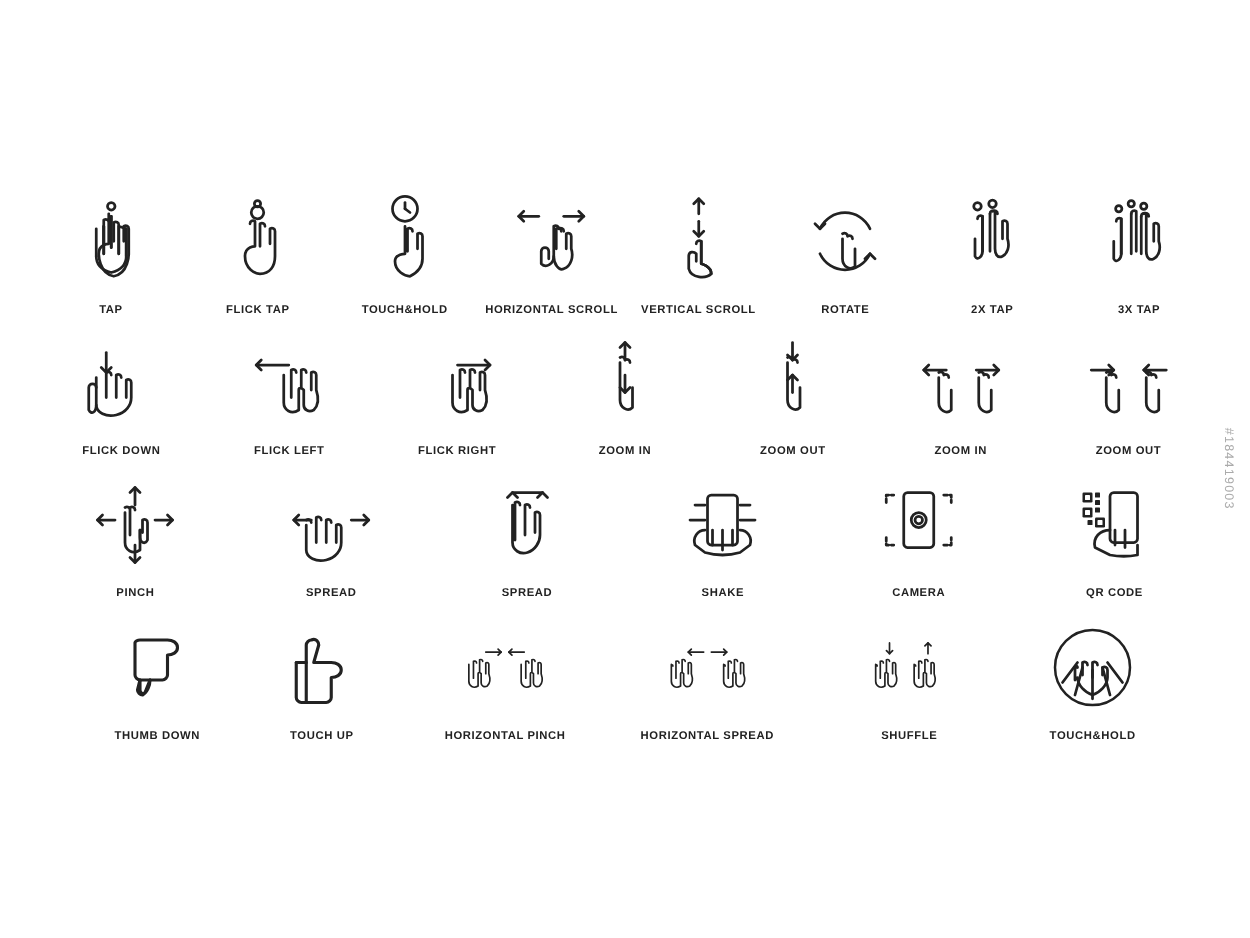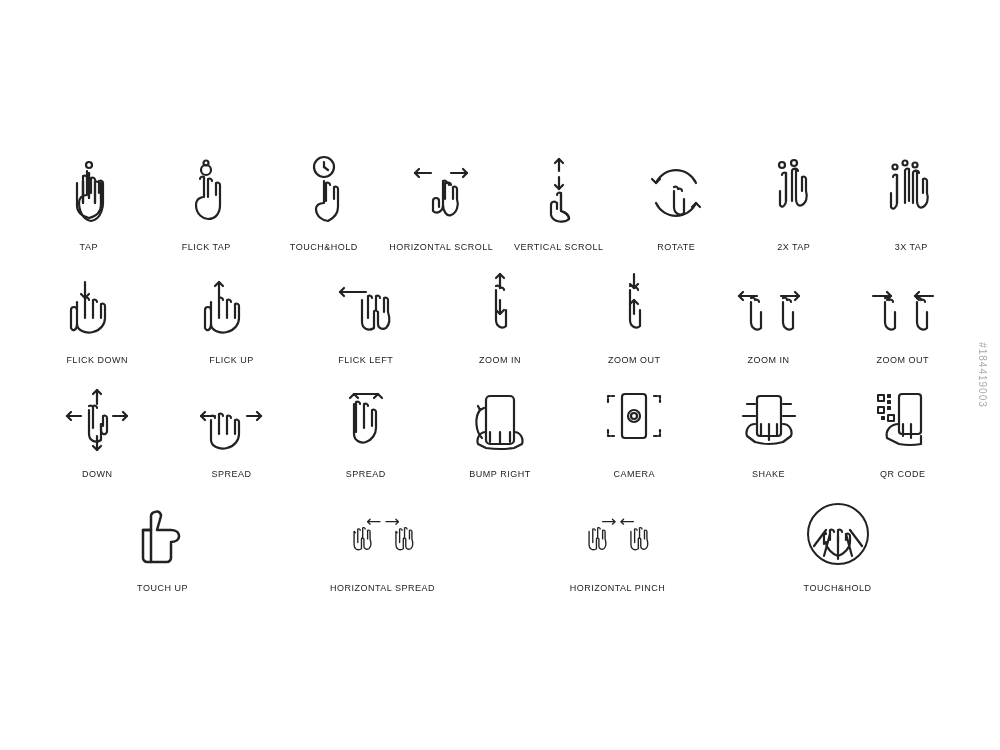--- a/index.html
+++ b/index.html
@@ -35,21 +35,21 @@
       display: flex;
       align-items: center;
       justify-content: center;
     }
     .icon-box svg {
       width: 80px;
       height: 80px;
     }
     .label {
       font-size: 9px;
-      font-weight: normal;
+      font-weight: bold;
       text-align: right;
       color: #222;
       margin-top: 4px;
       letter-spacing: 0.5px;
       line-height: 1.3;
     }
     .watermark {
       position: fixed;
       right: 20px;
       top: 50%;
@@ -202,46 +202,46 @@
           <line x1="28" y1="16" x2="28" y2="32"></line>
           <polyline points="24,28 28,32 32,28"></polyline>
 
           <path d="M20 36 L20 58 C20 64 28 68 36 66 C44 64 48 58 48 52 L48 40 C48 38 46 37 44 38 L44 52 M40 36 C40 34 38 33 36 34 L36 52 M32 34 C32 32 30 31 28 32 L28 52"></path>
           <path d="M20 58 C20 64 16 66 14 62 L14 44 C14 40 20 40 20 44"></path>
         </svg>
       </div>
       <div class="label">FLICK DOWN</div>
     </div>
 
-    <div class="icon-item">
-      <div class="icon-box">
-        <svg viewBox="0 0 80 80" fill="none" stroke="#222" stroke-width="2.2" stroke-linecap="round" stroke-linejoin="round">
-          <line x1="28" y1="16" x2="28" y2="32"></line>
-          <polyline points="24,20 28,16 32,20"></polyline>
-
-          <path d="M20 36 L20 58 C20 64 28 68 36 66 C44 64 48 58 48 52 L48 40 C48 38 46 37 44 38 L44 52 M40 36 C40 34 38 33 36 34 L36 52 M32 34 C32 32 30 31 28 32 L28 52"></path>
-          <path d="M20 58 C20 64 16 66 14 62 L14 44 C14 40 20 40 20 44"></path>
-        </svg>
-      </div>
-      <div class="label">FLICK UP</div>
-    </div>
 
     <div class="icon-item">
       <div class="icon-box">
         <svg viewBox="0 0 80 80" fill="none" stroke="#222" stroke-width="2.2" stroke-linecap="round" stroke-linejoin="round">
 
           <line x1="14" y1="26" x2="40" y2="26"></line>
           <polyline points="18,22 14,26 18,30"></polyline>
 
           <path d="M36 34 L36 56 C36 62 42 66 48 62 L48 46 C48 44 50 44 52 46 L52 58 C52 62 56 64 60 62 C64 58 64 52 62 46 L62 34 C62 32 60 31 58 32 L58 46 M54 32 C54 30 52 29 50 30 L50 44 M46 32 C46 30 44 29 42 30 L42 52"></path>
         </svg>
       </div>
       <div class="label">FLICK LEFT</div>
     </div>
 
+    <div class="icon-item">
+      <div class="icon-box">
+        <svg viewBox="0 0 80 80" fill="none" stroke="#222" stroke-width="2.2" stroke-linecap="round" stroke-linejoin="round">
+
+          <line x1="40" y1="26" x2="66" y2="26"></line>
+          <polyline points="62,22 66,26 62,30"></polyline>
+
+          <path d="M36 34 L36 56 C36 62 42 66 48 62 L48 46 C48 44 50 44 52 46 L52 58 C52 62 56 64 60 62 C64 58 64 52 62 46 L62 34 C62 32 60 31 58 32 L58 46 M54 32 C54 30 52 29 50 30 L50 44 M46 32 C46 30 44 29 42 30 L42 52"></path>
+        </svg>
+      </div>
+      <div class="label">FLICK RIGHT</div>
+    </div>
 
     <div class="icon-item">
       <div class="icon-box">
         <svg viewBox="0 0 80 80" fill="none" stroke="#222" stroke-width="2.2" stroke-linecap="round" stroke-linejoin="round">
 
           <line x1="40" y1="8" x2="40" y2="22"></line>
           <polyline points="36,12 40,8 44,12"></polyline>
           <line x1="40" y1="34" x2="40" y2="48"></line>
           <polyline points="36,44 40,48 44,44"></polyline>
 
@@ -319,21 +319,21 @@
           <polyline points="66,32 70,36 66,40"></polyline>
           <line x1="40" y1="10" x2="40" y2="24"></line>
           <polyline points="36,14 40,10 44,14"></polyline>
           <line x1="40" y1="56" x2="40" y2="70"></line>
           <polyline points="36,66 40,70 44,66"></polyline>
 
           <path d="M32 30 L32 54 C32 60 38 64 44 60 L44 44 M36 28 C36 26 34 25 32 26 M40 28 C40 26 38 25 36 26 L36 48"></path>
           <path d="M44 44 L44 50 C44 54 48 56 50 52 L50 38 C50 36 48 35 46 36 L46 46"></path>
         </svg>
       </div>
-      <div class="label">DOWN</div>
+      <div class="label">PINCH</div>
     </div>
 
     <div class="icon-item">
       <div class="icon-box">
         <svg viewBox="0 0 80 80" fill="none" stroke="#222" stroke-width="2.2" stroke-linecap="round" stroke-linejoin="round">
 
           <line x1="10" y1="36" x2="24" y2="36"></line>
           <polyline points="14,32 10,36 14,40"></polyline>
           <line x1="56" y1="36" x2="70" y2="36"></line>
           <polyline points="66,32 70,36 66,40"></polyline>
@@ -352,70 +352,55 @@
           <polyline points="24,18 28,14 32,18"></polyline>
           <polyline points="48,18 52,14 56,18"></polyline>
 
           <path d="M28 24 L28 54 C28 60 34 64 40 62 C46 60 50 54 50 48 L50 32 C50 30 48 29 46 30 L46 46 M42 26 C42 24 40 23 38 24 L38 48 M34 24 C34 22 32 21 30 22 L30 52"></path>
         </svg>
       </div>
       <div class="label">SPREAD</div>
     </div>
 
 
-    <div class="icon-item">
-      <div class="icon-box">
-        <svg viewBox="0 0 80 80" fill="none" stroke="#222" stroke-width="2.2" stroke-linecap="round" stroke-linejoin="round">
-
-          <rect x="26" y="16" width="28" height="48" rx="4"></rect>
-
-          <path d="M20 30 C14 38 16 52 22 58" stroke="#222" fill="none"></path>
-          <polyline points="18,26 20,30 24,28"></polyline>
-
-          <path d="M26 52 C20 52 16 58 18 64 L26 68 Q40 70 54 68 L62 64 C64 58 60 52 54 52"></path>
-          <path d="M30 52 L30 62 M40 52 L40 64 M50 52 L50 62"></path>
-        </svg>
-      </div>
-      <div class="label">BUMP RIGHT</div>
+
+    <div class="icon-item">
+      <div class="icon-box">
+        <svg viewBox="0 0 80 80" fill="none" stroke="#222" stroke-width="2.2" stroke-linecap="round" stroke-linejoin="round">
+
+          <rect x="28" y="16" width="24" height="40" rx="3"></rect>
+
+          <line x1="18" y1="24" x2="26" y2="24"></line>
+          <line x1="14" y1="36" x2="26" y2="36"></line>
+          <line x1="54" y1="24" x2="62" y2="24"></line>
+          <line x1="54" y1="36" x2="66" y2="36"></line>
+
+          <path d="M26 44 C20 44 16 50 18 56 L26 62 Q40 66 54 62 L62 56 C64 50 60 44 54 44"></path>
+          <path d="M32 44 L32 56 M40 44 L40 60 M48 44 L48 56"></path>
+        </svg>
+      </div>
+      <div class="label">SHAKE</div>
     </div>
 
     <div class="icon-item">
       <div class="icon-box">
         <svg viewBox="0 0 80 80" fill="none" stroke="#222" stroke-width="2.2" stroke-linecap="round" stroke-linejoin="round">
 
           <rect x="28" y="14" width="24" height="44" rx="3"></rect>
 
           <path d="M14 22 L14 16 L20 16" stroke-dasharray="3,2"></path>
           <path d="M60 16 L66 16 L66 22" stroke-dasharray="3,2"></path>
           <path d="M14 50 L14 56 L20 56" stroke-dasharray="3,2"></path>
           <path d="M60 56 L66 56 L66 50" stroke-dasharray="3,2"></path>
 
           <circle cx="40" cy="36" r="6"></circle>
           <circle cx="40" cy="36" r="3" fill="none"></circle>
         </svg>
       </div>
       <div class="label">CAMERA</div>
-    </div>
-
-    <div class="icon-item">
-      <div class="icon-box">
-        <svg viewBox="0 0 80 80" fill="none" stroke="#222" stroke-width="2.2" stroke-linecap="round" stroke-linejoin="round">
-
-          <rect x="28" y="16" width="24" height="40" rx="3"></rect>
-
-          <line x1="18" y1="24" x2="26" y2="24"></line>
-          <line x1="14" y1="36" x2="26" y2="36"></line>
-          <line x1="54" y1="24" x2="62" y2="24"></line>
-          <line x1="54" y1="36" x2="66" y2="36"></line>
-
-          <path d="M26 44 C20 44 16 50 18 56 L26 62 Q40 66 54 62 L62 56 C64 50 60 44 54 44"></path>
-          <path d="M32 44 L32 56 M40 44 L40 60 M48 44 L48 56"></path>
-        </svg>
-      </div>
-      <div class="label">SHAKE</div>
     </div>
 
     <div class="icon-item">
       <div class="icon-box">
         <svg viewBox="0 0 80 80" fill="none" stroke="#222" stroke-width="2.2" stroke-linecap="round" stroke-linejoin="round">
 
           <rect x="36" y="14" width="22" height="40" rx="3"></rect>
 
           <rect x="14" y="14" width="8" height="8" rx="1" fill="#222" stroke="none"></rect>
           <rect x="16" y="16" width="4" height="4" rx="0.5" fill="white" stroke="none"></rect>
@@ -432,67 +417,96 @@
           <path d="M40 44 L40 56 M48 44 L48 58"></path>
         </svg>
       </div>
       <div class="label">QR CODE</div>
     </div>
 
   </div>
 
   <div class="row" style="justify-content: space-around; padding: 0 30px;">
 
+    <div class="icon-item">
+      <div class="icon-box">
+        <svg viewBox="0 0 80 80" fill="none" stroke="#222" stroke-width="2.5" stroke-linecap="round" stroke-linejoin="round">
+
+          <path d="M22 20 L22 46 C22 48 24 50 26 50 L44 50 C46 50 48 48 48 46 L48 30 C52 30 56 28 56 24 C56 20 52 18 48 18 L26 18 C24 18 22 19 22 20 Z"></path>
+          <path d="M34 50 C34 54 32 60 28 62 C26 62 24 60 24 58 L26 50"></path>
+
+          <path d="M26 50 L26 58 C26 60 28 62 30 60 L34 50"></path>
+        </svg>
+      </div>
+      <div class="label">THUMB DOWN</div>
+    </div>
 
     <div class="icon-item">
       <div class="icon-box">
         <svg viewBox="0 0 80 80" fill="none" stroke="#222" stroke-width="2.5" stroke-linecap="round" stroke-linejoin="round">
 
           <path d="M20 36 L20 64 C20 66 22 68 24 68 L44 68 C46 68 48 66 48 64 L48 48 C52 48 56 46 56 42 C56 38 52 36 48 36 L34 36 L38 22 C38 20 36 16 32 18 C30 18 28 20 28 22 L28 36 Z"></path>
           <path d="M20 36 L28 36 L28 68"></path>
         </svg>
       </div>
       <div class="label">TOUCH UP</div>
-    </div>
-
-    <div class="icon-item" style="width:140px;">
-      <div class="icon-box" style="width:130px; height:90px;">
-        <svg viewBox="0 0 130 80" fill="none" stroke="#222" stroke-width="2.2" stroke-linecap="round" stroke-linejoin="round">
-
-          <line x1="40" y1="20" x2="60" y2="20"></line>
-          <polyline points="44,16 40,20 44,24"></polyline>
-
-          <line x1="70" y1="20" x2="90" y2="20"></line>
-          <polyline points="86,16 90,20 86,24"></polyline>
-
-          <path d="M18 36 L18 58 C18 64 24 68 30 64 L30 48 C30 46 32 46 34 48 L34 60 C34 64 38 66 42 64 C46 60 46 54 44 48 L44 36 C44 34 42 33 40 34 L40 48 M36 32 C36 30 34 29 32 30 L32 46 M28 34 C28 32 26 31 24 32 L24 54 M20 38 C20 36 18 36 18 38"></path>
-
-          <path d="M86 36 L86 58 C86 64 92 68 98 64 L98 48 C98 46 100 46 102 48 L102 60 C102 64 106 66 110 64 C114 60 114 54 112 48 L112 36 C112 34 110 33 108 34 L108 48 M104 32 C104 30 102 29 100 30 L100 46 M96 34 C96 32 94 31 92 32 L92 54 M88 38 C88 36 86 36 86 38"></path>
-        </svg>
-      </div>
-      <div class="label">HORIZONTAL SPREAD</div>
     </div>
 
     <div class="icon-item" style="width:140px;">
       <div class="icon-box" style="width:130px; height:90px;">
         <svg viewBox="0 0 130 80" fill="none" stroke="#222" stroke-width="2.2" stroke-linecap="round" stroke-linejoin="round">
 
           <line x1="40" y1="20" x2="60" y2="20"></line>
           <polyline points="56,16 60,20 56,24"></polyline>
           <line x1="70" y1="20" x2="90" y2="20"></line>
           <polyline points="74,16 70,20 74,24"></polyline>
 
           <path d="M18 36 L18 58 C18 64 24 68 30 64 L30 48 C30 46 32 46 34 48 L34 60 C34 64 38 66 42 64 C46 60 46 54 44 48 L44 36 C44 34 42 33 40 34 L40 48 M36 32 C36 30 34 29 32 30 L32 46 M28 34 C28 32 26 31 24 32 L24 54"></path>
 
           <path d="M86 36 L86 58 C86 64 92 68 98 64 L98 48 C98 46 100 46 102 48 L102 60 C102 64 106 66 110 64 C114 60 114 54 112 48 L112 36 C112 34 110 33 108 34 L108 48 M104 32 C104 30 102 29 100 30 L100 46 M96 34 C96 32 94 31 92 32 L92 54"></path>
         </svg>
       </div>
       <div class="label">HORIZONTAL PINCH</div>
     </div>
 
+    <div class="icon-item" style="width:140px;">
+      <div class="icon-box" style="width:130px; height:90px;">
+        <svg viewBox="0 0 130 80" fill="none" stroke="#222" stroke-width="2.2" stroke-linecap="round" stroke-linejoin="round">
+
+          <line x1="40" y1="20" x2="60" y2="20"></line>
+          <polyline points="44,16 40,20 44,24"></polyline>
+
+          <line x1="70" y1="20" x2="90" y2="20"></line>
+          <polyline points="86,16 90,20 86,24"></polyline>
+
+          <path d="M18 36 L18 58 C18 64 24 68 30 64 L30 48 C30 46 32 46 34 48 L34 60 C34 64 38 66 42 64 C46 60 46 54 44 48 L44 36 C44 34 42 33 40 34 L40 48 M36 32 C36 30 34 29 32 30 L32 46 M28 34 C28 32 26 31 24 32 L24 54 M20 38 C20 36 18 36 18 38"></path>
+
+          <path d="M86 36 L86 58 C86 64 92 68 98 64 L98 48 C98 46 100 46 102 48 L102 60 C102 64 106 66 110 64 C114 60 114 54 112 48 L112 36 C112 34 110 33 108 34 L108 48 M104 32 C104 30 102 29 100 30 L100 46 M96 34 C96 32 94 31 92 32 L92 54 M88 38 C88 36 86 36 86 38"></path>
+        </svg>
+      </div>
+      <div class="label">HORIZONTAL SPREAD</div>
+    </div>
+
+    <div class="icon-item" style="width:140px;">
+      <div class="icon-box" style="width:130px; height:90px;">
+        <svg viewBox="0 0 130 80" fill="none" stroke="#222" stroke-width="2.2" stroke-linecap="round" stroke-linejoin="round">
+
+          <line x1="90" y1="8" x2="90" y2="22"></line>
+          <polyline points="86,12 90,8 94,12"></polyline>
+
+          <line x1="40" y1="8" x2="40" y2="22"></line>
+          <polyline points="36,18 40,22 44,18"></polyline>
+
+          <path d="M22 36 L22 58 C22 64 28 68 34 64 L34 48 C34 46 36 46 38 48 L38 60 C38 64 42 66 46 64 C50 60 50 54 48 48 L48 36 C48 34 46 33 44 34 L44 48 M40 32 C40 30 38 29 36 30 L36 46 M32 34 C32 32 30 31 28 32 L28 54 M24 38 C24 36 22 36 22 38"></path>
+
+          <path d="M72 36 L72 58 C72 64 78 68 84 64 L84 48 C84 46 86 46 88 48 L88 60 C88 64 92 66 96 64 C100 60 100 54 98 48 L98 36 C98 34 96 33 94 34 L94 48 M90 32 C90 30 88 29 86 30 L86 46 M82 34 C82 32 80 31 78 32 L78 54 M74 38 C74 36 72 36 72 38"></path>
+        </svg>
+      </div>
+      <div class="label">SHUFFLE</div>
+    </div>
 
     <div class="icon-item">
       <div class="icon-box">
         <svg viewBox="0 0 80 80" fill="none" stroke="#222" stroke-width="2.2" stroke-linecap="round" stroke-linejoin="round">
 
           <circle cx="40" cy="40" r="30" fill="none" stroke="#222" stroke-width="2"></circle>
 
           <path d="M40 42 L40 65"></path>
           <path d="M32 40 L26 62"></path>
           <path d="M48 40 L54 62"></path>

